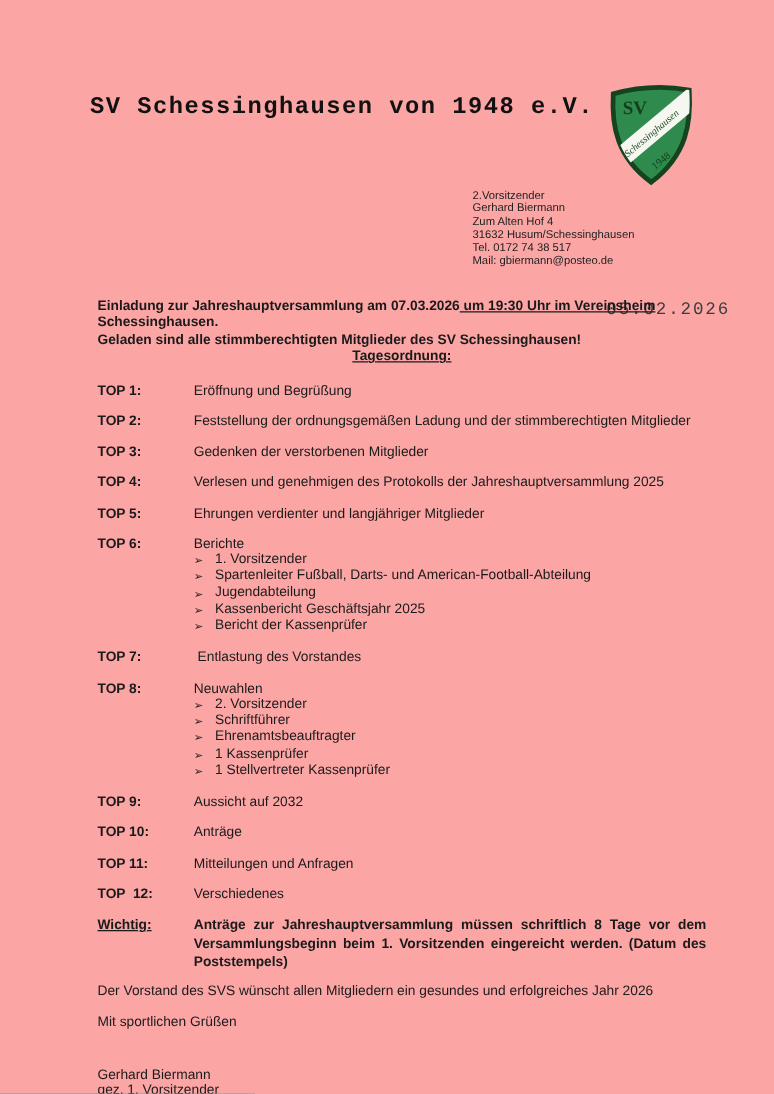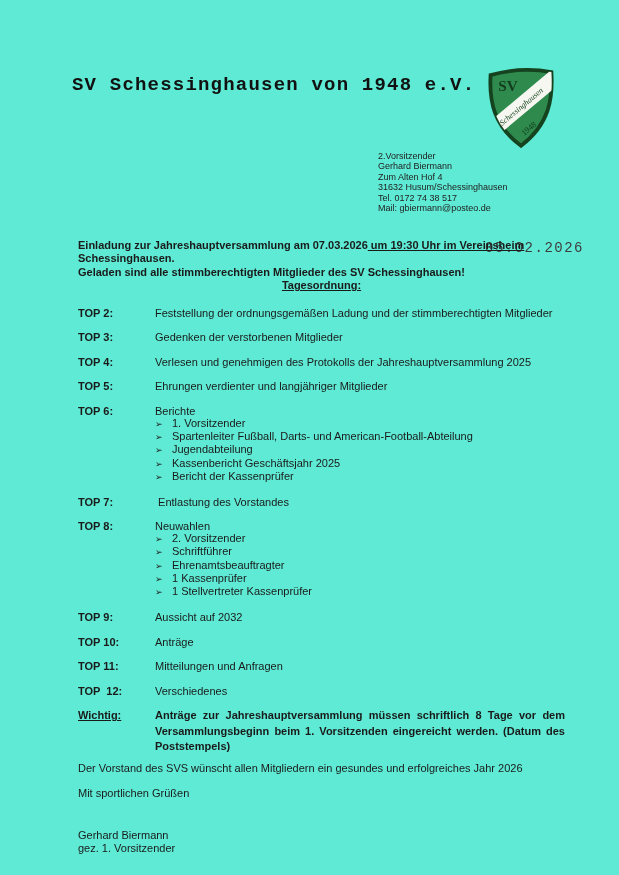--- a/index.html
+++ b/index.html
@@ -2,21 +2,21 @@
 <html><head>
 <meta charset="utf-8">
 <style>
   * { margin: 0; padding: 0; box-sizing: border-box; }
   html, body { background: #888; }
   .page {
     position: relative;
     width: 619px;
     height: 875px;
     margin: 0 auto;
-    background: #5eead4;
+    background: #fca5a5;
     overflow: hidden;
     font-family: "Liberation Sans", sans-serif;
     color: #1a1a1a;
   }
   
   .doc-title {
     position: absolute;
     left: 72px;
     top: 74px;
     font-family: "Liberation Mono", "DejaVu Sans Mono", monospace;
@@ -130,20 +130,27 @@
   <div class="body">
 
     <div class="intro">
       <div><span class="pre">Einladung zur Jahreshauptversammlung am 07.03.2026</span><span class="underline pre"> um 19:30 Uhr im Vereinsheim</span></div>
       <div>Schessinghausen.</div>
       <div>Geladen sind alle stimmberechtigten Mitglieder des SV Schessinghausen!</div>
       <div class="underline">Tagesordnung:</div>
     </div>
 
     <div>
+      <div class="agenda-row">
+        <div class="agenda-label">TOP 1:</div>
+        <div class="agenda-content">
+          <div class="pre">Eröffnung und Begrüßung</div>
+          <div></div>
+        </div>
+      </div>
 
       <div class="agenda-row">
         <div class="agenda-label">TOP 2:</div>
         <div class="agenda-content">
           <div class="pre">Feststellung der ordnungsgemäßen Ladung und der stimmberechtigten Mitglieder</div>
           <div></div>
         </div>
       </div>
 
       <div class="agenda-row">

